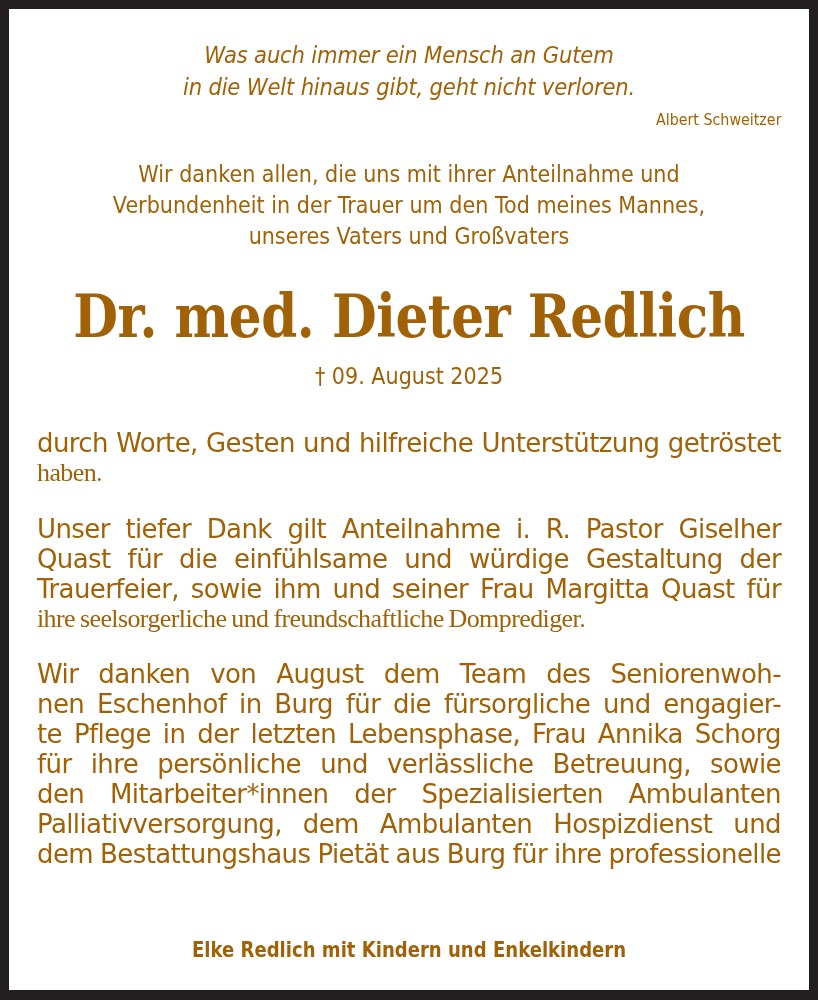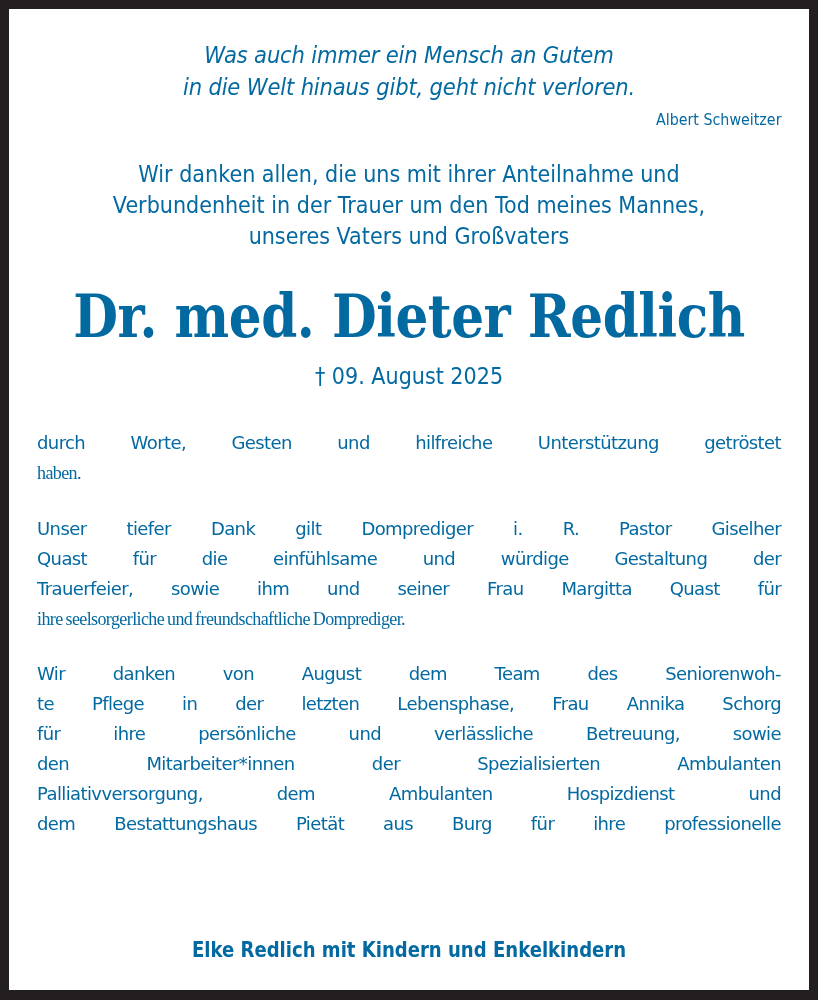--- a/index.html
+++ b/index.html
@@ -4,21 +4,21 @@
 <style>
   html, body { margin: 0; padding: 0; background: #231f20; }
   body { width: 818px; height: 1000px; position: relative; overflow: hidden; }
   .frame {
     position: absolute; left: 0; top: 0; width: 818px; height: 1000px;
     background: #231f20;
   }
   .card {
     position: absolute; left: 9px; top: 9px; width: 800px; height: 981px;
     background: #ffffff;
-    color: #0369a1;
+    color: #a16207;
     font-family: "DejaVu Sans", "Liberation Sans", sans-serif;
   }
   .abs { position: absolute; white-space: nowrap; }
   .quote {
     left: 0; width: 800px; text-align: center;
     font-style: italic; font-size: 23px; line-height: 32px;
     font-weight: normal;
     transform: scaleX(0.92); transform-origin: center;
     letter-spacing: -0.2px;
   }
@@ -39,21 +39,21 @@
     letter-spacing: -0.5px;
   }
   .date {
     left: 0; width: 800px; text-align: center;
     font-size: 23px; line-height: 30px;
     transform: scaleX(0.9); transform-origin: center;
   }
   .para { left: 28px; width: 744px; }
   .line {
     display: block; height: 30px; line-height: 30px;
-    font-size: 18px;
+    font-size: 26px;
     text-align: justify; text-align-last: justify;
     white-space: normal;
     letter-spacing: -0.6px;
     word-spacing: -1px;
   }
   .line.last { text-align-last: left; font-family: Liberation Serif, serif; }
   .footer {
     left: 0; width: 800px; text-align: center;
     font-size: 21px; line-height: 28px; font-weight: bold;
     transform: scaleX(0.86); transform-origin: center;
@@ -81,28 +81,29 @@
     <div class="abs name" style="top:272px;">Dr. med. Dieter Redlich</div>
 
     <div class="abs date" style="top:352px;">† 09. August 2025</div>
 
     <div class="abs para" style="top:419px;">
       <span class="line">durch Worte, Gesten und hilfreiche Unterstützung getröstet</span>
       <span class="line last">haben.</span>
     </div>
 
     <div class="abs para" style="top:505px;">
-      <span class="line">Unser tiefer Dank gilt Domprediger i. R. Pastor Giselher</span>
+      <span class="line">Unser tiefer Dank gilt Anteilnahme i. R. Pastor Giselher</span>
       <span class="line">Quast für die einfühlsame und würdige Gestaltung der</span>
       <span class="line">Trauerfeier, sowie ihm und seiner Frau Margitta Quast für</span>
       <span class="line last">ihre seelsorgerliche und freundschaftliche Domprediger.</span>
     </div>
 
     <div class="abs para" style="top:650px;">
       <span class="line">Wir danken von August dem Team des Seniorenwoh-</span>
+      <span class="line">nen Eschenhof in Burg für die fürsorgliche und engagier-</span>
       <span class="line">te Pflege in der letzten Lebensphase, Frau Annika Schorg</span>
       <span class="line">für ihre persönliche und verlässliche Betreuung, sowie</span>
       <span class="line">den Mitarbeiter*innen der Spezialisierten Ambulanten</span>
       <span class="line">Palliativversorgung, dem Ambulanten Hospizdienst und</span>
       <span class="line">dem Bestattungshaus Pietät aus Burg für ihre professionelle</span>
     </div>
 
     <div class="abs footer" style="top:927px;">Elke Redlich mit Kindern und Enkelkindern</div>
 
   </div>

